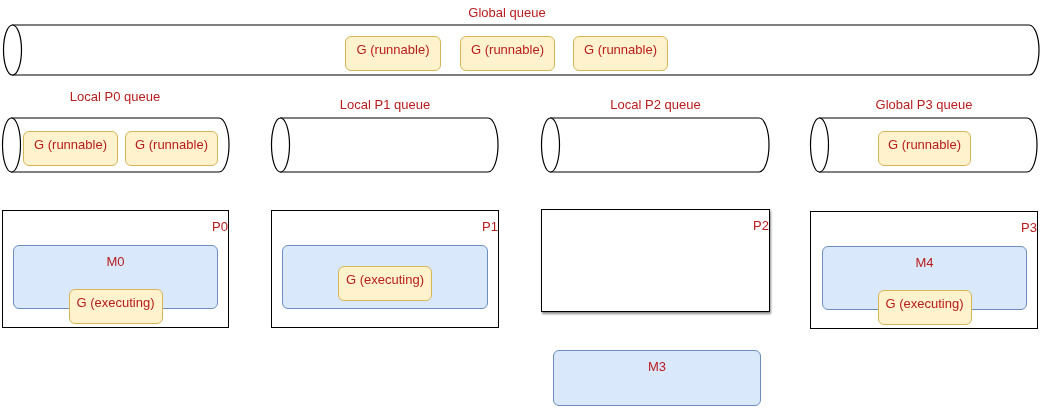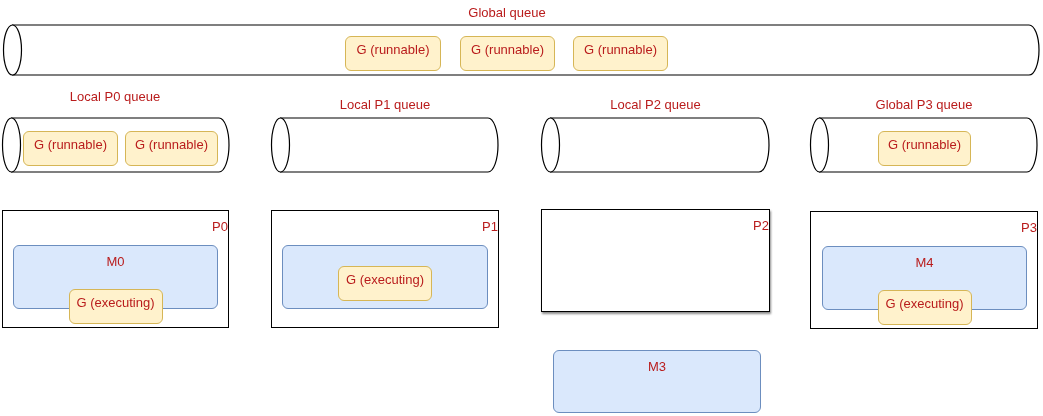--- a/index.html
+++ b/index.html
@@ -95,17 +95,17 @@
 
   <div class="pbox" style="left:810px;top:211px;width:228px;height:118px">
     <div class="pbox-label">P3</div>
     <div class="mbox" style="left:11px;right:10px;top:34px;height:64px">
       <div class="mbox-label">M4</div>
       <div class="gbox gbox-inline" style="width:94px">G (executing)</div>
     </div>
   </div>
 
 
-  <div class="mbox" style="left:553px;top:350px;width:208px;height:63px">
+  <div class="mbox" style="left:553px;top:350px;width:208px;height:56px">
     <div class="mbox-label">M3</div>
   </div>
 
 </div>
 
 </body></html>

